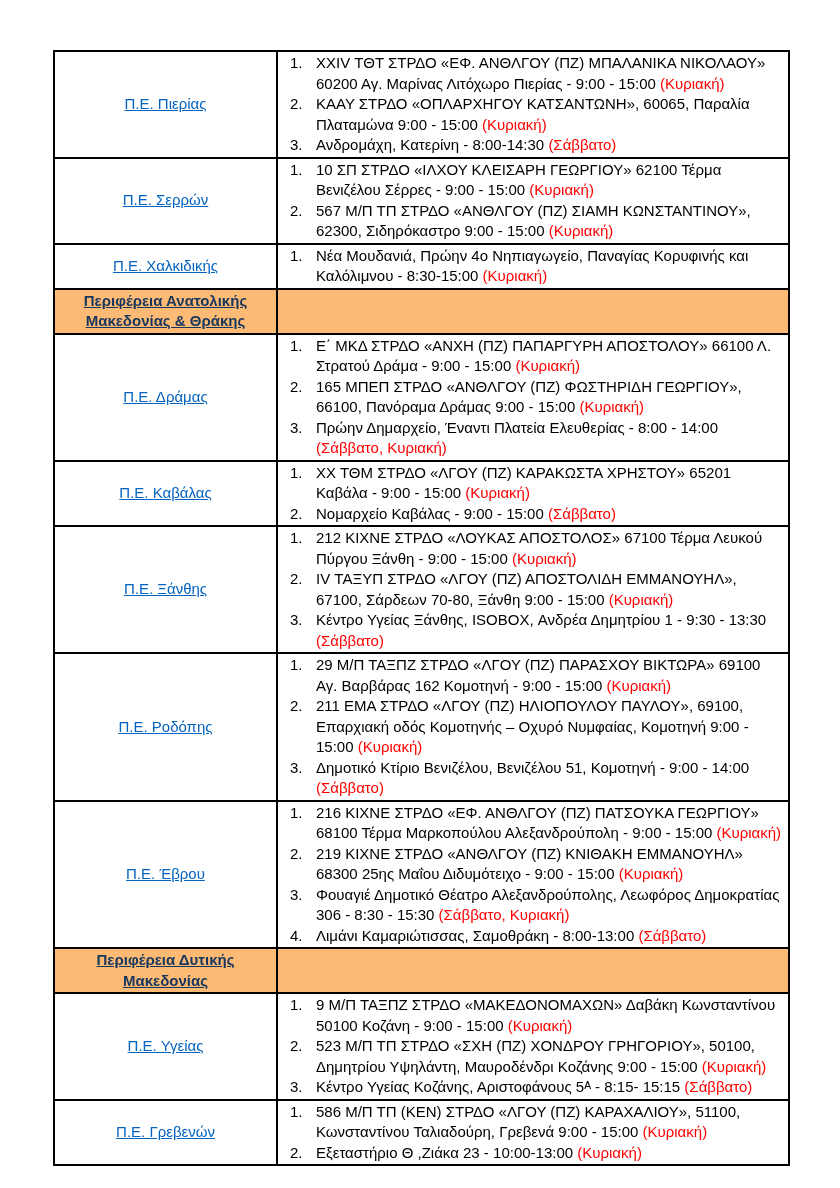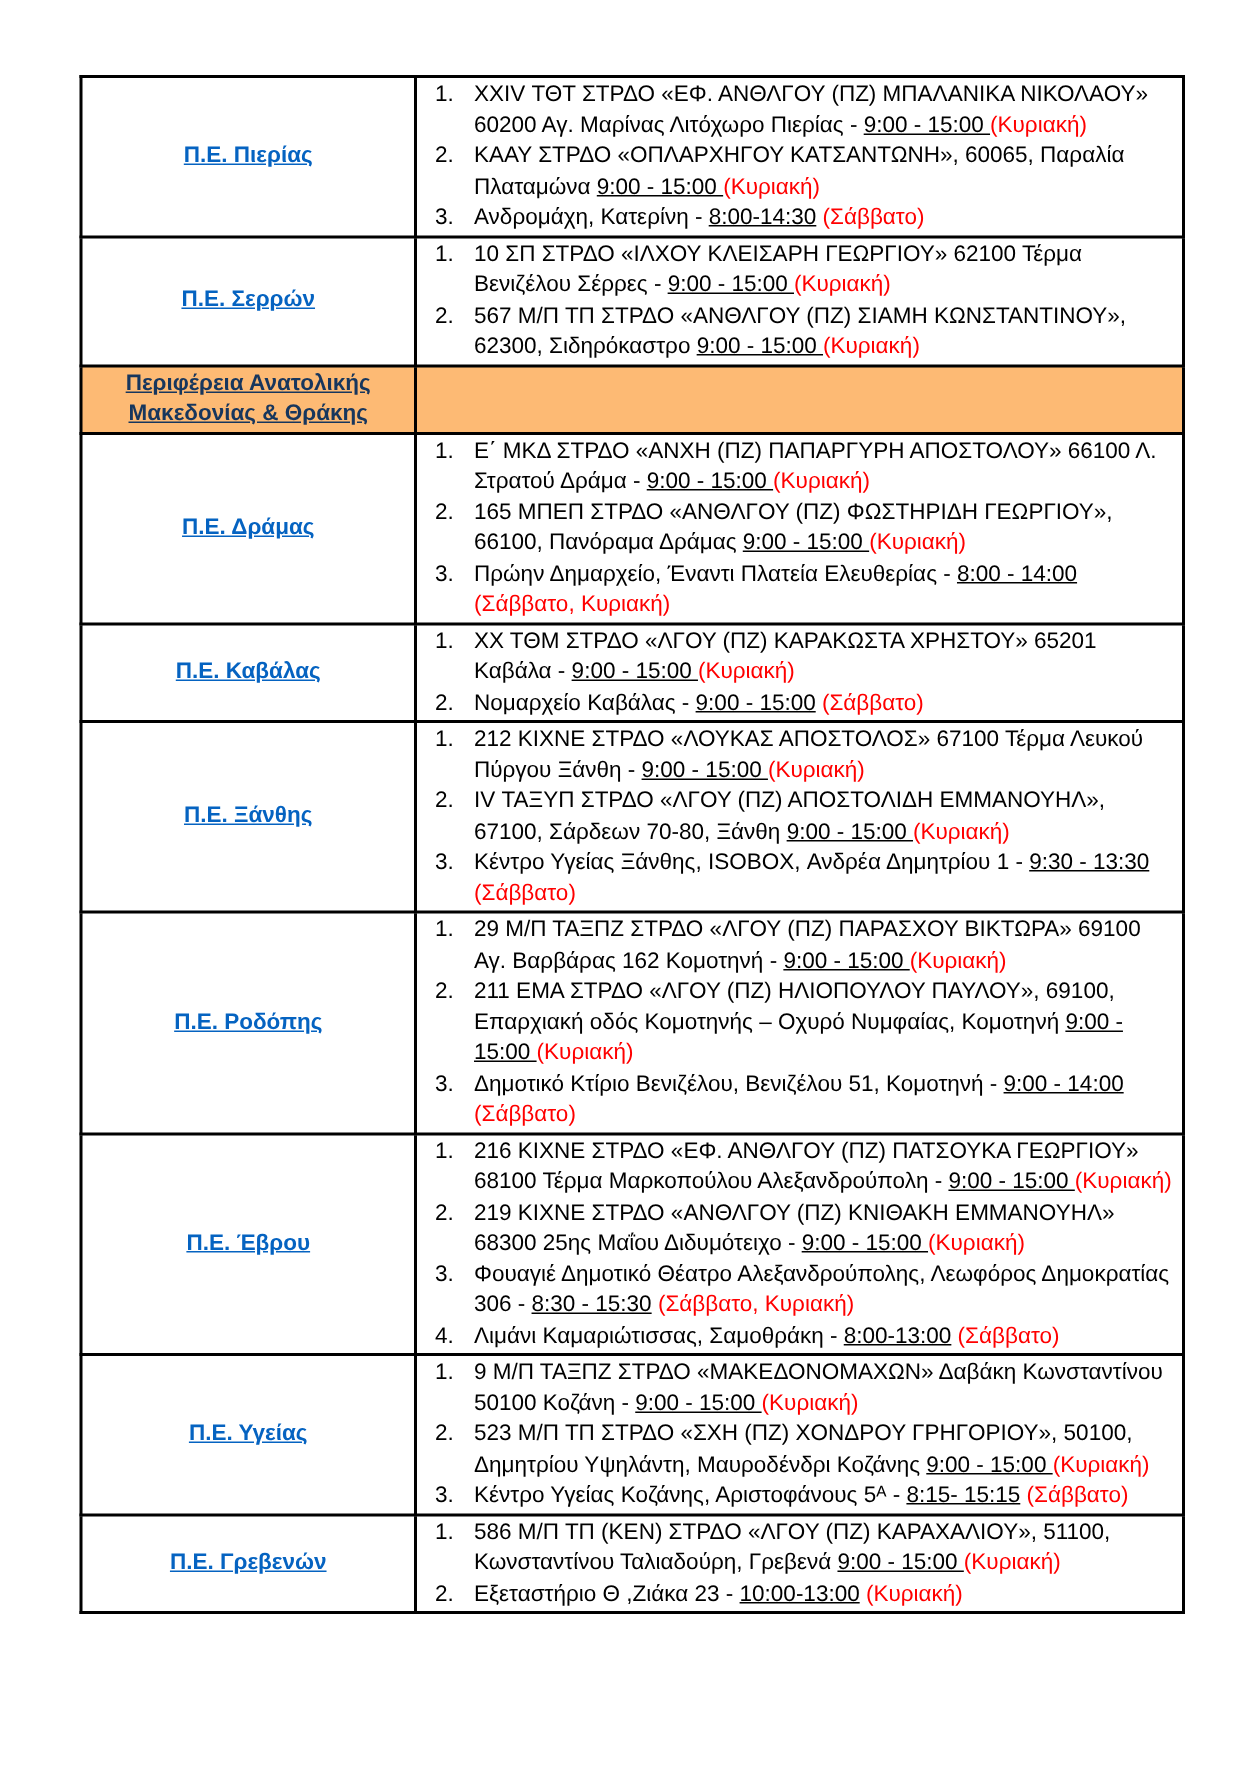--- a/index.html
+++ b/index.html
@@ -34,21 +34,21 @@
   td.region-cell {
     width: 213px;
     text-align: center;
   }
   td.items-cell {
     padding: 1px 6px 2px 4px;
     vertical-align: top;
   }
   .region-link {
     color: #0563C1;
-    font-weight: 700;
+    font-weight: 400;
     text-decoration: underline;
     cursor: pointer;
   }
   tr.section-row td {
     background: #fdba74;
   }
   .section-label {
     color: #17365D;
     font-weight: 700;
     text-decoration: underline;
@@ -60,21 +60,20 @@
   .num {
     flex: 0 0 34px;
     box-sizing: border-box;
     padding-left: 8px;
   }
   .item-text {
     flex: 1;
     min-width: 0;
   }
   .time {
-    text-decoration: underline;
   }
   .day {
     color: #FF0000;
   }
 </style>
 </head>
 <body>
 
 <div class="page">
   <table class="loc-table">
@@ -102,20 +101,29 @@
             <div class="item">
               <span class="num">1.</span>
               <span class="item-text"><span class="plain">10 ΣΠ ΣΤΡΔΟ «ΙΛΧΟΥ ΚΛΕΙΣΑΡΗ ΓΕΩΡΓΙΟΥ» 62100 Τέρμα Βενιζέλου Σέρρες - </span><span class="time">9:00 - 15:00 </span><span class="day">(Κυριακή)</span></span>
             </div>
             <div class="item">
               <span class="num">2.</span>
               <span class="item-text"><span class="plain">567 Μ/Π ΤΠ ΣΤΡΔΟ «ΑΝΘΛΓΟΥ (ΠΖ) ΣΙΑΜΗ ΚΩΝΣΤΑΝΤΙΝΟΥ», 62300, Σιδηρόκαστρο </span><span class="time">9:00 - 15:00 </span><span class="day">(Κυριακή)</span></span>
             </div>
           </td>
         </tr>
+        <tr>
+          <td class="region-cell"><span class="region-link">Π.Ε. Χαλκιδικής</span></td>
+          <td class="items-cell">
+            <div class="item">
+              <span class="num">1.</span>
+              <span class="item-text"><span class="plain">Νέα Μουδανιά, Πρώην 4ο Νηπιαγωγείο, Παναγίας Κορυφινής και Καλόλιμνου - </span><span class="time">8:30-15:00</span><span class="plain"> </span><span class="day">(Κυριακή)</span></span>
+            </div>
+          </td>
+        </tr>
         <tr class="section-row">
           <td class="region-cell"><span class="section-label">Περιφέρεια Ανατολικής Μακεδονίας &amp; Θράκης</span></td>
           <td class="items-cell"></td>
         </tr>
         <tr>
           <td class="region-cell"><span class="region-link">Π.Ε. Δράμας</span></td>
           <td class="items-cell">
             <div class="item">
               <span class="num">1.</span>
               <span class="item-text"><span class="plain">Ε΄ ΜΚΔ ΣΤΡΔΟ «ΑΝΧΗ (ΠΖ) ΠΑΠΑΡΓΥΡΗ ΑΠΟΣΤΟΛΟΥ» 66100 Λ. Στρατού Δράμα - </span><span class="time">9:00 - 15:00 </span><span class="day">(Κυριακή)</span></span>
@@ -190,20 +198,24 @@
             </div>
             <div class="item">
               <span class="num">3.</span>
               <span class="item-text"><span class="plain">Φουαγιέ Δημοτικό Θέατρο Αλεξανδρούπολης, Λεωφόρος Δημοκρατίας 306 - </span><span class="time">8:30 - 15:30</span><span class="plain"> </span><span class="day">(Σάββατο, Κυριακή)</span></span>
             </div>
             <div class="item">
               <span class="num">4.</span>
               <span class="item-text"><span class="plain">Λιμάνι Καμαριώτισσας, Σαμοθράκη - </span><span class="time">8:00-13:00</span><span class="plain"> </span><span class="day">(Σάββατο)</span></span>
             </div>
           </td>
+        </tr>
+        <tr class="section-row">
+          <td class="region-cell"><span class="section-label">Περιφέρεια Δυτικής Μακεδονίας</span></td>
+          <td class="items-cell"></td>
         </tr>
         <tr>
           <td class="region-cell"><span class="region-link">Π.Ε. Υγείας</span></td>
           <td class="items-cell">
             <div class="item">
               <span class="num">1.</span>
               <span class="item-text"><span class="plain">9 Μ/Π ΤΑΞΠΖ ΣΤΡΔΟ «ΜΑΚΕΔΟΝΟΜΑΧΩΝ» Δαβάκη Κωνσταντίνου 50100 Κοζάνη - </span><span class="time">9:00 - 15:00 </span><span class="day">(Κυριακή)</span></span>
             </div>
             <div class="item">
               <span class="num">2.</span>

